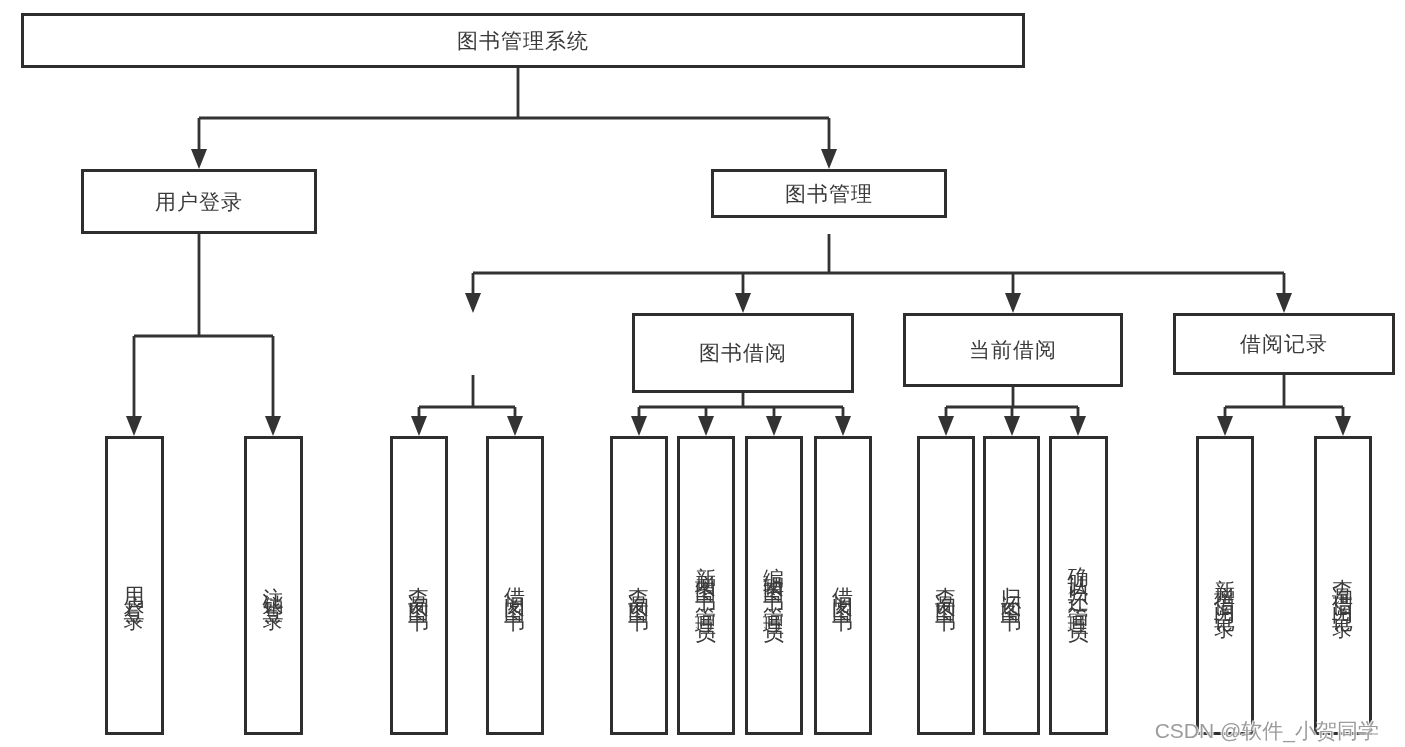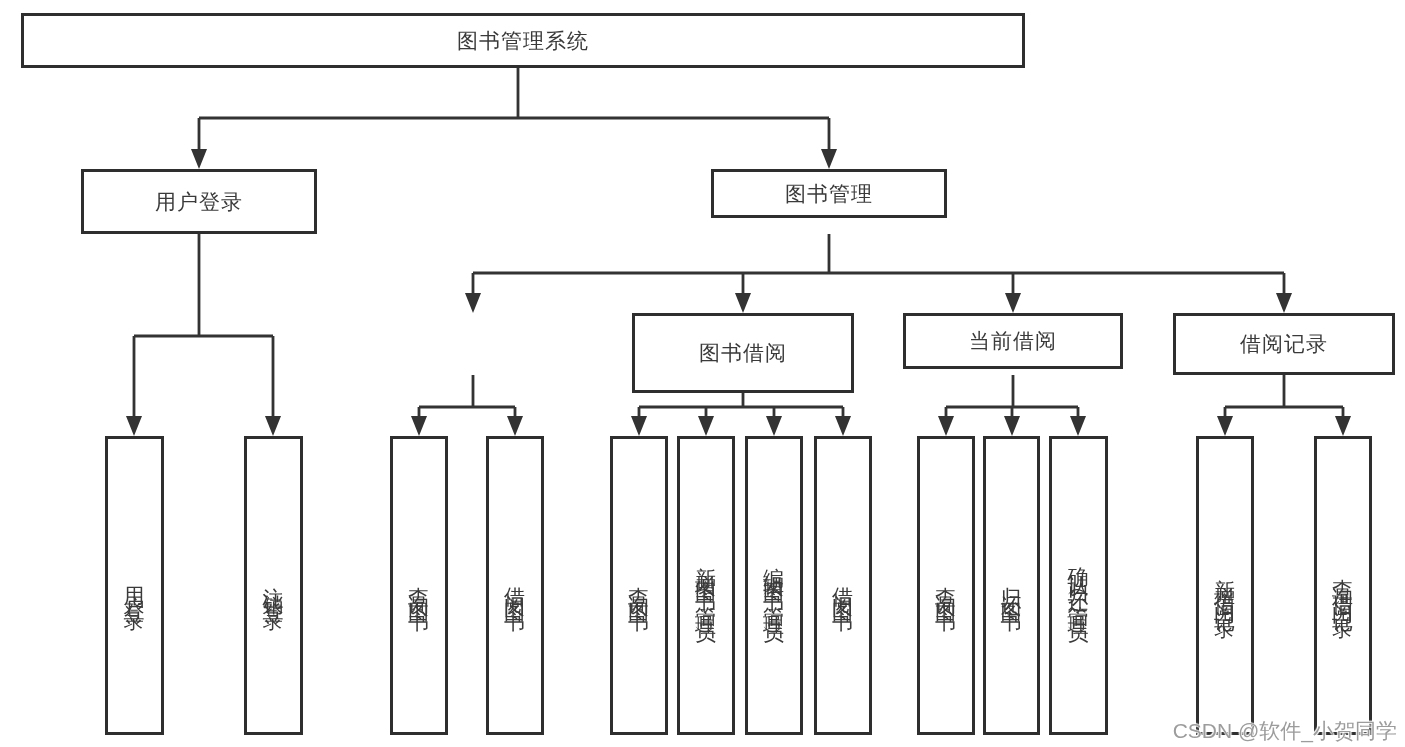--- a/index.html
+++ b/index.html
@@ -32,21 +32,21 @@
     writing-mode:vertical-rl;
     text-orientation:mixed;
     font-size:21px;
     line-height:1;
     letter-spacing:8px;
     white-space:nowrap;
     color:#3a3a3a;
   }
   #watermark{
     position:absolute;
-    right:8px;
+    right:26px;
     bottom:2px;
     font-size:21px;
     color:#9c9c9c;
     text-shadow:0 0 2px #ffffff,1px 1px 1px #ffffff,-1px -1px 1px #ffffff;
     white-space:nowrap;
     z-index:5;
   }
 </style>
 </head>
 <body>
@@ -91,21 +91,21 @@
   <div class="box h" style="left:81px;top:169px;width:236px;height:65px">
     <span class="lbl">用户登录</span>
   </div>
   <div class="box h" style="left:711px;top:169px;width:236px;height:49px">
     <span class="lbl">图书管理</span>
   </div>
 
   <div class="box h" style="left:632px;top:313px;width:222px;height:80px">
     <span class="lbl">图书借阅</span>
   </div>
-  <div class="box h" style="left:903px;top:313px;width:220px;height:56px">
+  <div class="box h" style="left:903px;top:313px;width:220px;height:74px">
     <span class="lbl">当前借阅</span>
   </div>
   <div class="box h" style="left:1173px;top:313px;width:222px;height:62px">
     <span class="lbl">借阅记录</span>
   </div>
 
   <div class="box v" style="left:105px;top:436px;width:59px;height:299px">
     <span class="lbl">用户登录</span>
   </div>
   <div class="box v" style="left:244px;top:436px;width:59px;height:299px">

